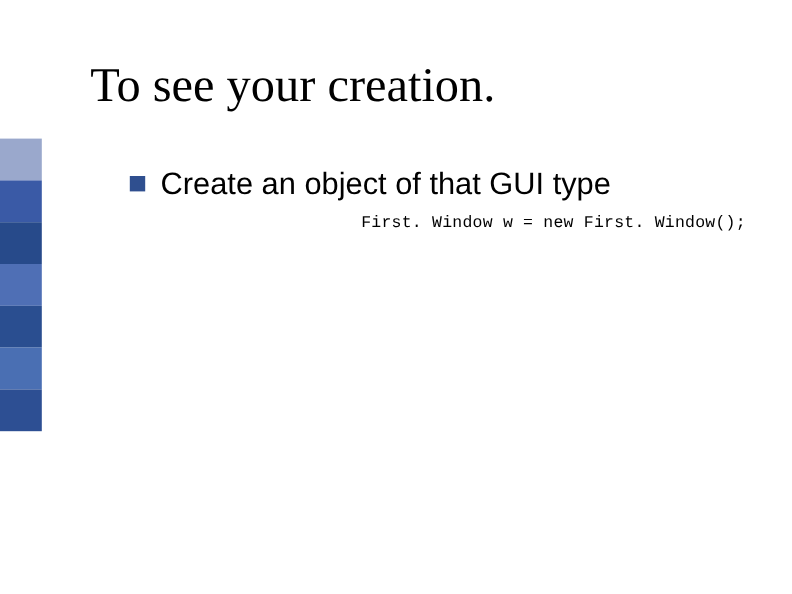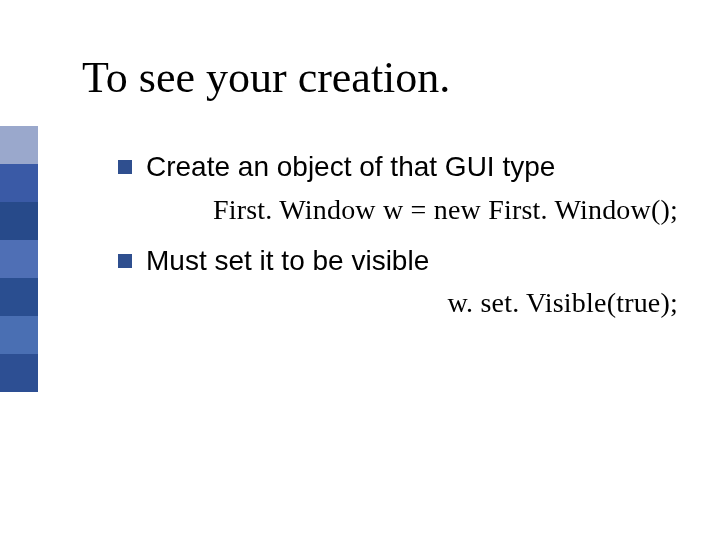--- a/index.html
+++ b/index.html
@@ -57,22 +57,22 @@
     background: #2f4f8f;
     margin-top: 10px;
     margin-right: 14px;
   }
   .point {
     font-family: Arial, Helvetica, sans-serif;
     font-size: 28px;
     line-height: 1.2;
   }
   .code {
-    font-family: Liberation Serif, serif;
-    font-size: 28px;
+    font-family: Liberation Mono, monospace;
+    font-size: 15px;
     margin-left: 16px;
     margin-top: 10px;
     white-space: pre;
     letter-spacing: 0.2px;
   }
 </style>
 </head>
 <body>
 
 <div class="slide">
@@ -92,23 +92,16 @@
   <div class="content">
 
     <div class="item">
       <div class="row">
         <span class="bullet"></span>
         <span class="point">Create an object of that GUI type</span>
       </div>
       <div class="code">First. Window w = new First. Window();</div>
     </div>
 
-    <div class="item">
-      <div class="row">
-        <span class="bullet"></span>
-        <span class="point">Must set it to be visible</span>
-      </div>
-      <div class="code">w. set. Visible(true);</div>
-    </div>
 
   </div>
 
 </div>
 
 </body></html>

